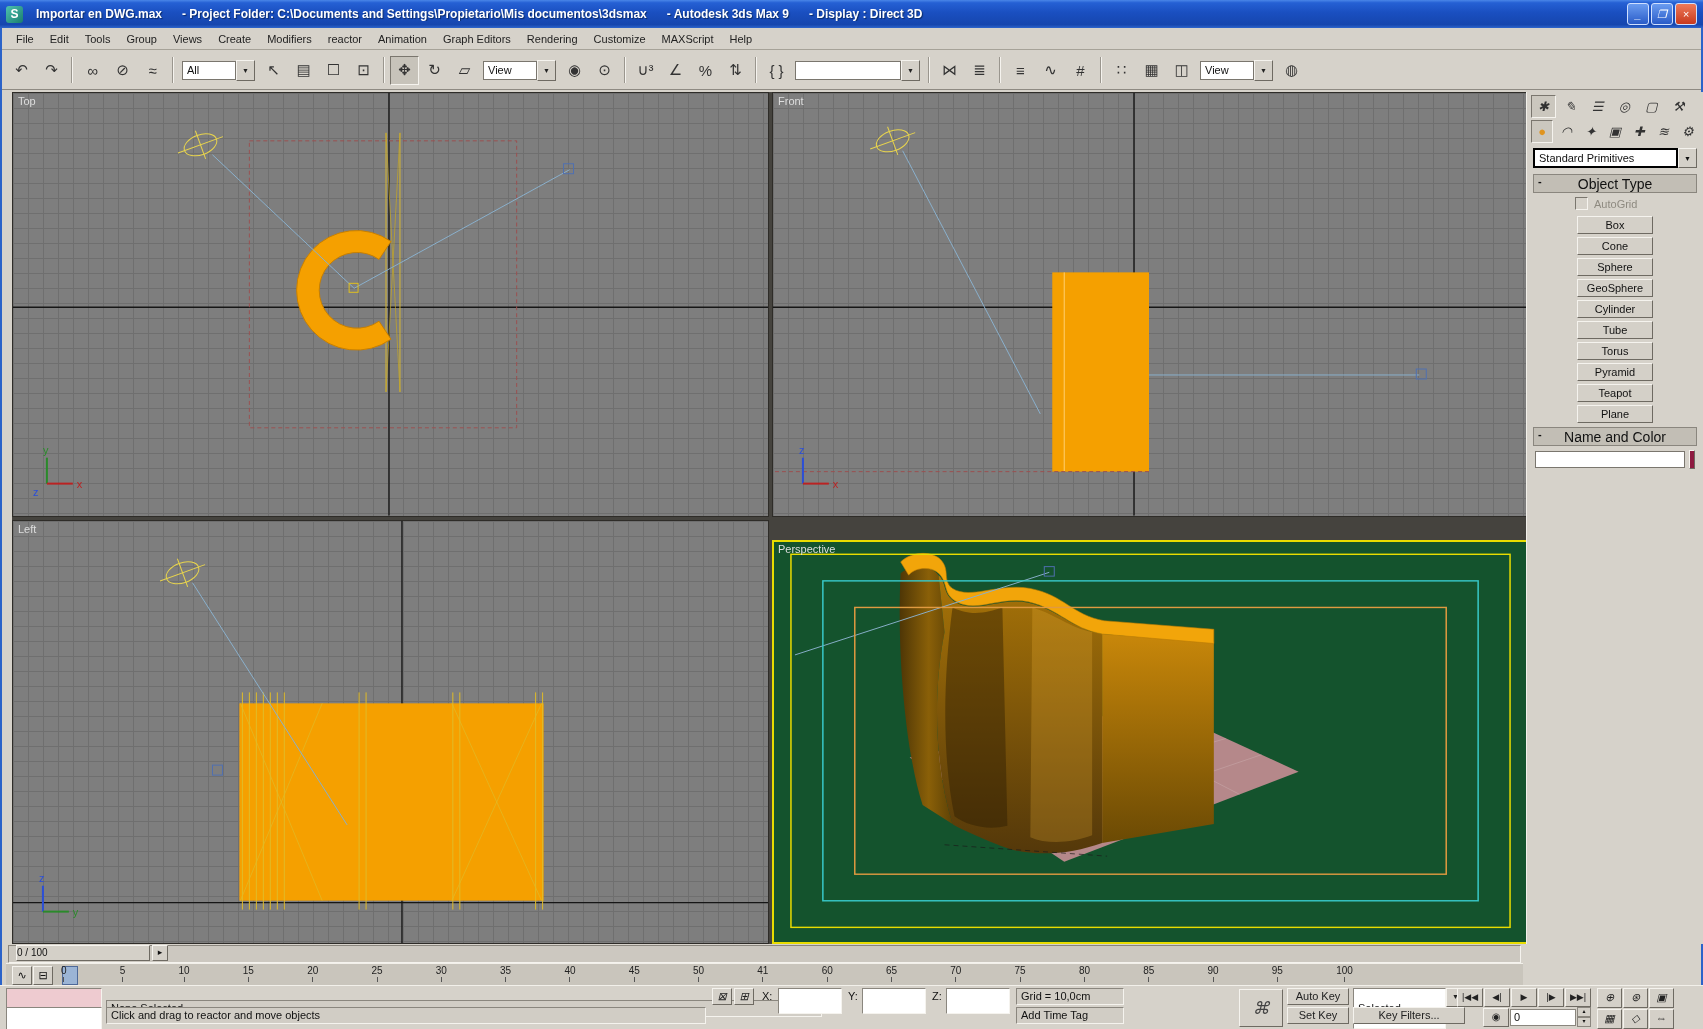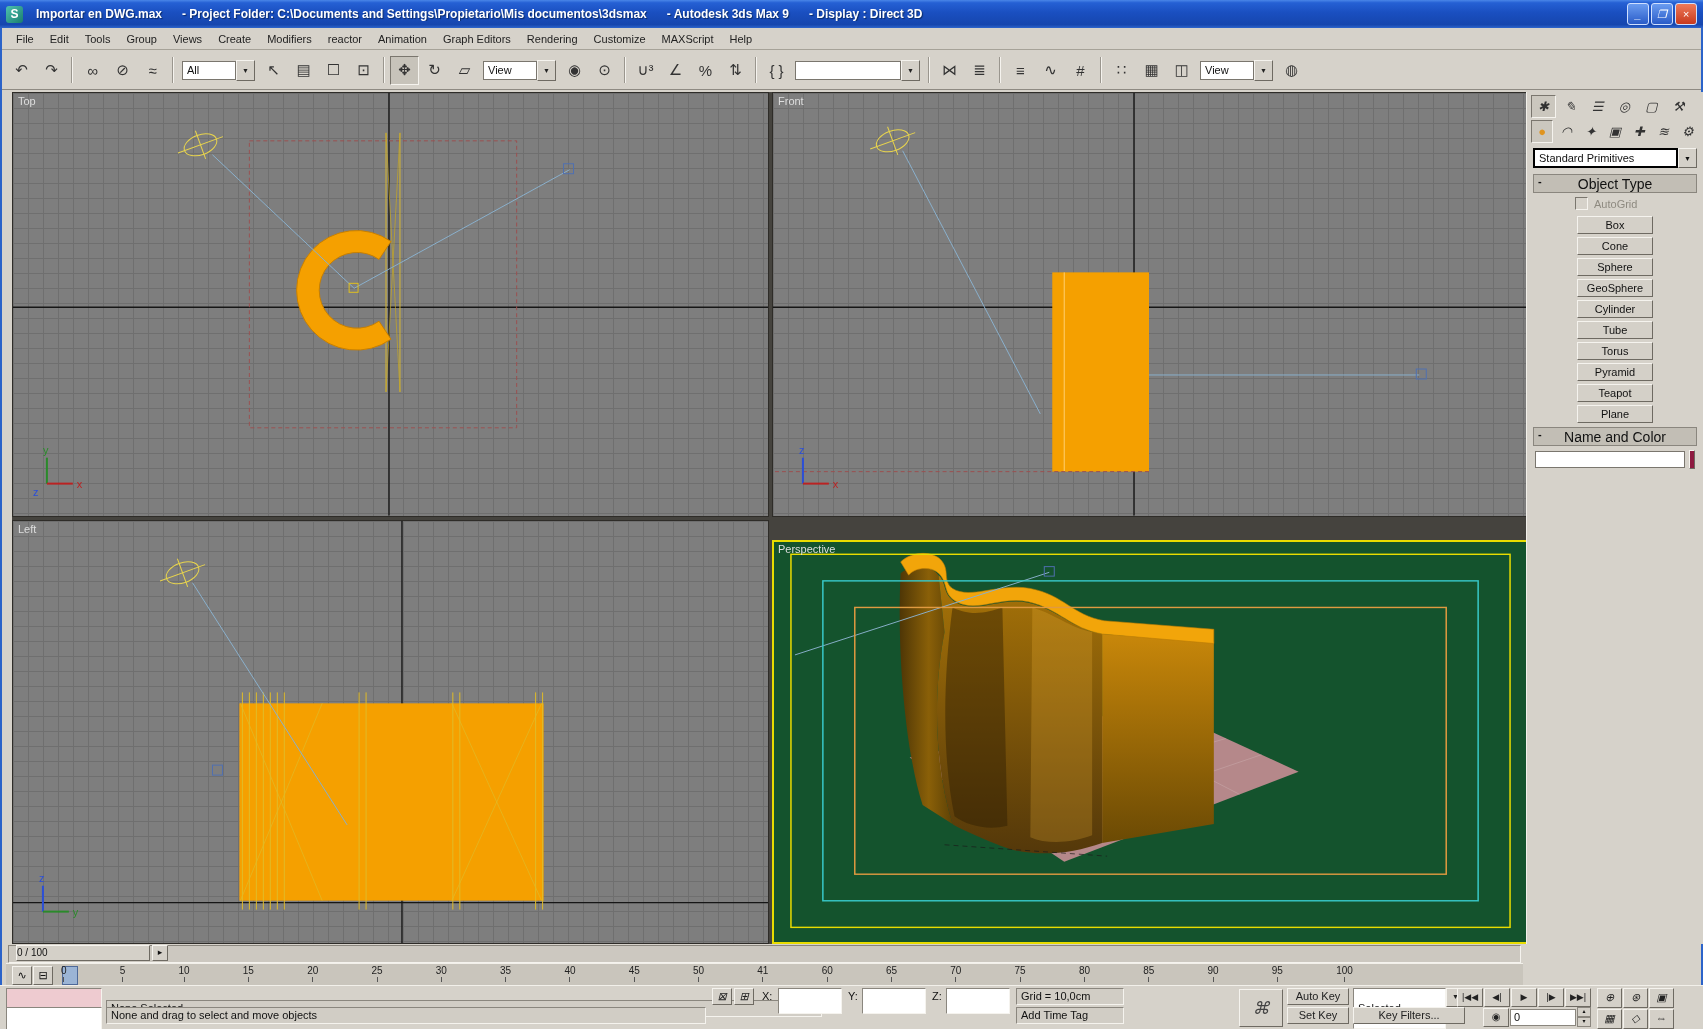--- a/index.html
+++ b/index.html
@@ -546,21 +546,21 @@
         <span class="tick">95</span>
         <span class="tick">100</span>
       </div>
   </div>
 
   <div class="statusbar">
     <div class="sb sunk ms-pink" style="left:6px;top:2px;width:96px"></div>
     <div class="sb sunk" style="left:6px;top:21px;width:96px"></div>
 
     <div class="sb sunkg" style="left:106px;top:14px;width:716px">None Selected</div>
-    <div class="sb sunkg" style="left:106px;top:21px;width:600px">None and drag to select and move objects</div>
+    <div class="sb sunkg" style="left:106px;top:21px;width:600px">Click and drag to reactor and move objects</div>
 
     <div class="sb rbtn icon-btn" style="left:712px;top:2px;width:20px"><i>⊠</i></div>
     <div class="sb rbtn icon-btn" style="left:734px;top:2px;width:20px"><i>⊞</i></div>
 
     <div class="sb lbl" style="left:762px;top:2px">X:</div>
     <div class="sb sunk" style="left:778px;top:2px;width:64px"><input value="" style=""></div>
     <div class="sb lbl" style="left:848px;top:2px">Y:</div>
     <div class="sb sunk" style="left:862px;top:2px;width:64px"><input value="" style=""></div>
     <div class="sb lbl" style="left:932px;top:2px">Z:</div>
     <div class="sb sunk" style="left:946px;top:2px;width:64px"><input value="" style=""></div>

